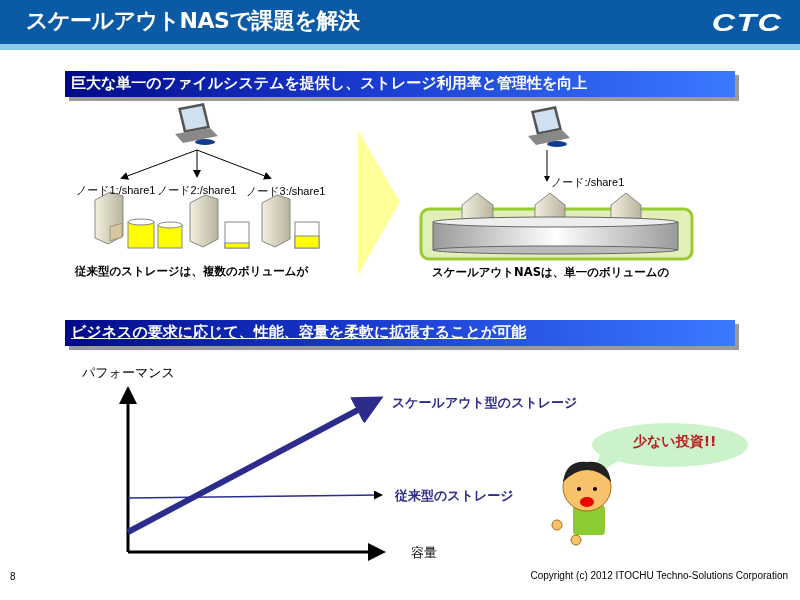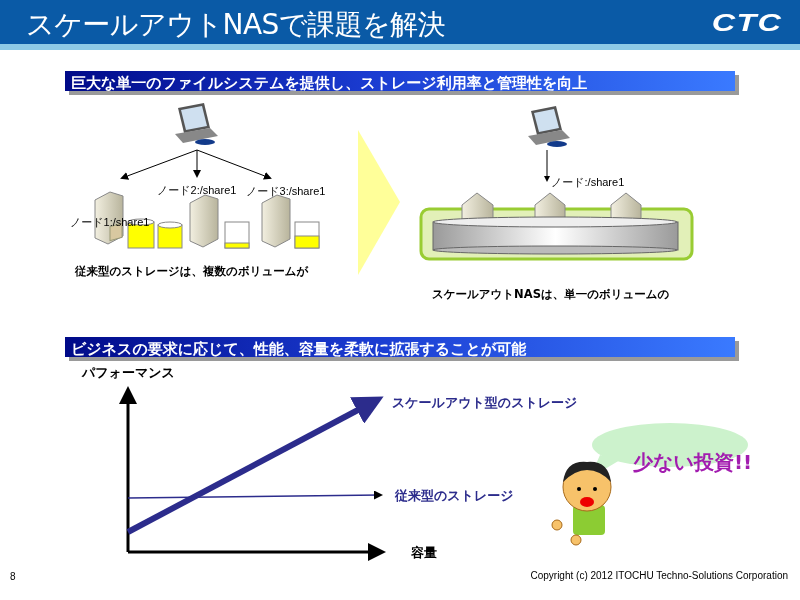--- a/index.html
+++ b/index.html
@@ -1,35 +1,35 @@
 <!DOCTYPE html>
 <html><head>
 <meta charset="utf-8">
 <style>
   * { box-sizing: border-box; margin: 0; padding: 0; }
   body { width: 800px; height: 600px; background: #ffffff; position: relative; overflow: hidden;
          font-family: "DejaVu Sans", sans-serif; }
   .header { position: absolute; left: 0; top: 0; width: 800px; height: 44px; background: #0a5aa6; }
   .header-stripe { position: absolute; left: 0; top: 44px; width: 800px; height: 6px; background: #8ecae6; }
-  .title { position: absolute; left: 26px; top: 6px; font-size: 28px; font-weight: normal; color: #ffffff; letter-spacing: -0.5px; }
+  .title { position: absolute; left: 26px; top: 6px; font-size: 22px; font-weight: bold; color: #ffffff; letter-spacing: -0.5px; }
   .logo { position: absolute; right: 18px; top: 9px; font-size: 24px; font-weight: bold; font-style: italic; color: #ffffff;
           font-family: "Liberation Sans", sans-serif; letter-spacing: 1px; transform: scaleX(1.35); transform-origin: right; }
-  .banner { position: absolute; left: 65px; height: 20px; width: 670px;
+  .banner { position: absolute; left: 65px; height: 26px; width: 670px;
             background: linear-gradient(to right, #000a88 0%, #1a3bd0 45%, #3a7aff 100%);
             box-shadow: 4px 4px 0 #9a9a9a; color: #fff; font-weight: bold; font-size: 15px; padding-left: 6px; line-height: 24px; }
   .b1 { top: 71px; }
-  .b2 { top: 337px; }
+  .b2 { top: 320px; text-decoration: underline; }
   .label { position: absolute; font-size: 11px; color: #000; font-family: "Liberation Sans", sans-serif; white-space: nowrap; }
   .desc { position: absolute; font-size: 11.5px; font-weight: bold; color: #000; line-height: 16px; }
   .chart-label { position: absolute; font-size: 13px; font-weight: bold; color: #2c2c8c; white-space: nowrap; }
-  .axis-label { position: absolute; font-size: 13px; font-weight: bold; color: #000; white-space: nowrap; }
+  .axis-label { position: absolute; font-size: 13px; font-weight: normal; color: #000; white-space: nowrap; }
   .footer-page { position: absolute; left: 10px; top: 571px; font-size: 10px; color: #000; font-family: "Liberation Sans", sans-serif; }
   .footer-copy { position: absolute; right: 12px; top: 570px; font-size: 10px; color: #000; font-family: "Liberation Sans", sans-serif; margin-left: 26px; }
   svg { position: absolute; left: 0; top: 0; }
-  .bubble-text { position: absolute; left: 633px; top: 433px; font-size: 20px; font-weight: bold; color: #a21caf; white-space: nowrap; margin-top: 16px; }
+  .bubble-text { position: absolute; left: 633px; top: 433px; font-size: 14px; font-weight: bold; color: #b91c1c; white-space: nowrap; }
 </style>
 </head>
 <body>
 
 <div class="header"></div>
 <div class="header-stripe"></div>
 <div class="title">スケールアウトNASで課題を解決</div>
 <div class="logo">CTC</div>
 
 <div class="banner b1">巨大な単一のファイルシステムを提供し、ストレージ利用率と管理性を向上</div>
@@ -130,31 +130,31 @@
     <circle cx="587" cy="487" r="24" fill="#f7c26a" stroke="#a86a1a"></circle>
     <path d="M563,482 Q566,460 587,462 Q608,460 611,482 Q600,470 587,470 Q575,470 563,482z" fill="#222"></path>
     <circle cx="579" cy="489" r="2" fill="#000"></circle>
     <circle cx="595" cy="489" r="2" fill="#000"></circle>
     <ellipse cx="587" cy="502" rx="7" ry="5" fill="#e00"></ellipse>
     <circle cx="557" cy="525" r="5" fill="#f7c26a" stroke="#a86a1a"></circle>
     <circle cx="576" cy="540" r="5" fill="#f7c26a" stroke="#a86a1a"></circle>
   </g>
 </svg>
 
-<div class="label" style="left:70px; top:183px;margin-top:32px;">ノード1:/share1</div>
+<div class="label" style="left:76px; top:183px;">ノード1:/share1</div>
 <div class="label" style="left:157px; top:183px;">ノード2:/share1</div>
 <div class="label" style="left:246px; top:184px;">ノード3:/share1</div>
 
 <div class="desc" style="left:75px; top:263px;">
   <div>従来型のストレージは、複数のボリュームが</div>
 </div>
 
 <div class="label" style="left:551px; top:175px;">ノード:/share1</div>
 
-<div class="desc" style="left:432px; top:264px;margin-top:22px;">
+<div class="desc" style="left:432px; top:264px;">
   <div>スケールアウトNASは、単一のボリュームの</div>
 </div>
 
 <div class="banner b2">ビジネスの要求に応じて、性能、容量を柔軟に拡張することが可能</div>
 
 <div class="axis-label" style="left:82px; top:364px;">パフォーマンス</div>
 <div class="axis-label" style="left:394px; top:544px;margin-left:17px;">容量</div>
 <div class="chart-label" style="left:392px; top:394px;">スケールアウト型のストレージ</div>
 <div class="chart-label" style="left:395px; top:487px;">従来型のストレージ</div>
 

